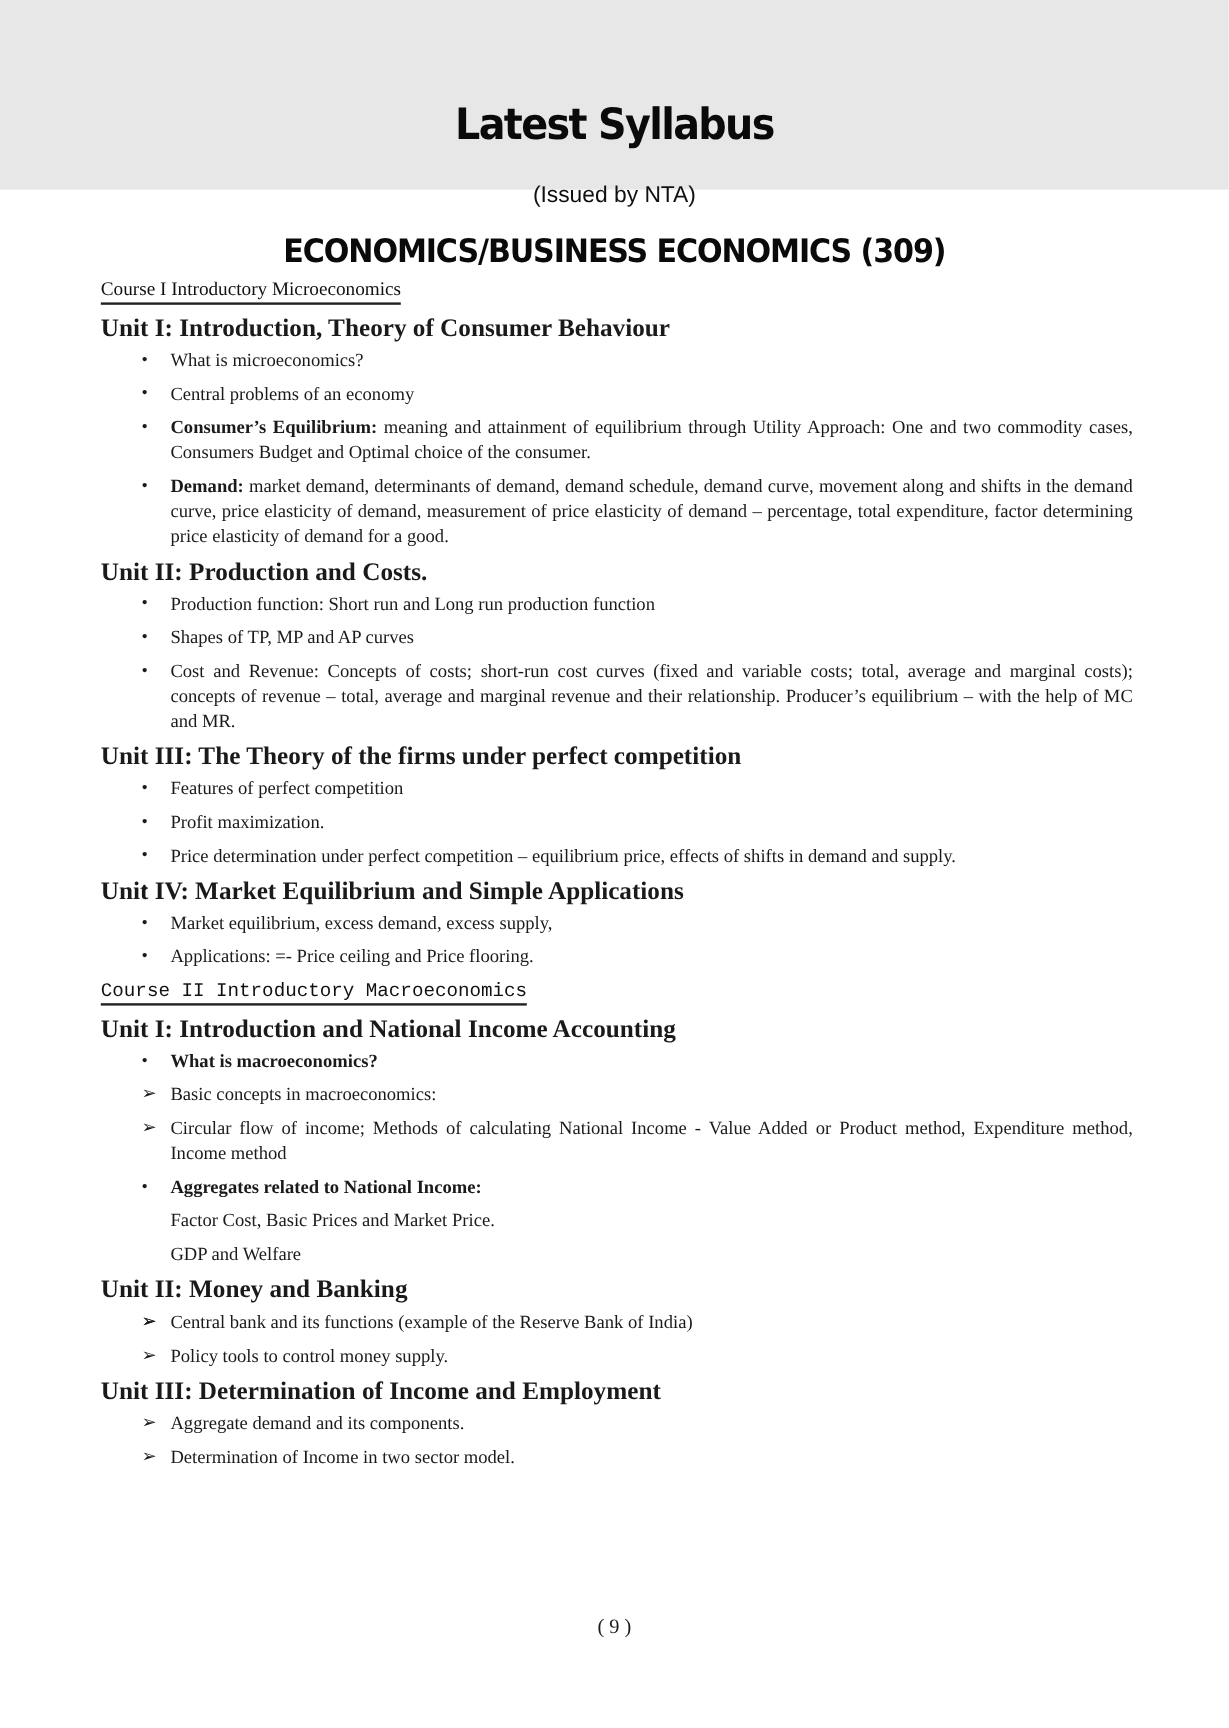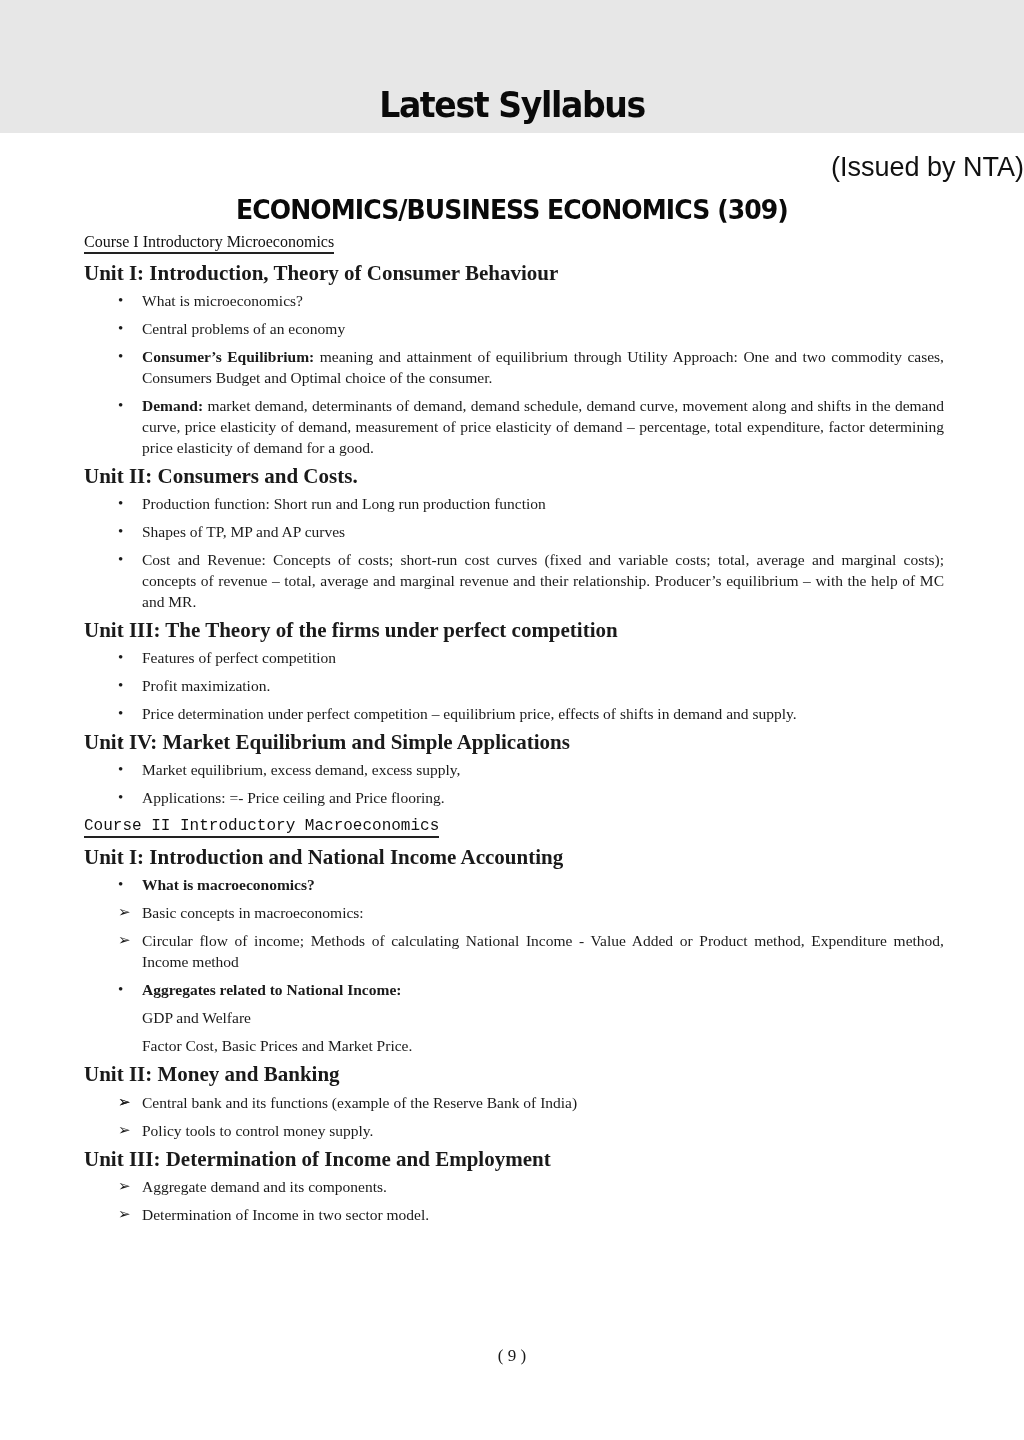--- a/index.html
+++ b/index.html
@@ -1,30 +1,30 @@
 <!DOCTYPE html>
 <html><head>
   <meta charset="utf-8">
   <style>
     html, body { margin: 0; padding: 0; }
     body {
       width: 1024px; height: 1440px; background: #ffffff; position: relative; overflow: hidden;
       font-family: "Liberation Serif", "DejaVu Serif", serif; color: #1a1a1a;
     }
     .banner {
-      position: absolute; left: 0; top: 0; width: 1024px; height: 133px; background: #e7e7e7;
+      position: absolute; left: 0; top: 0; width: 1024px; height: 158px; background: #e7e7e7;
     }
     .banner-title {
       position: absolute; left: 0; right: 0; top: 84px; text-align: center;
       font-family: "DejaVu Sans", "Liberation Sans", sans-serif; font-weight: bold;
       font-size: 36px; letter-spacing: -1.5px; color: #0a0a0a; transform: scaleX(0.92);
     }
     .subtitle {
-      position: absolute; left: 0; right: 0; top: 152px; text-align: right;
-      font-family: "Liberation Sans", sans-serif; font-size: 27px; color: #111;
+      position: absolute; left: 0; right: 0; top: 152px; text-align: center;
+      font-family: "Liberation Sans", sans-serif; font-size: 19px; color: #111;
     }
     .main-title {
       position: absolute; left: 0; right: 0; top: 194px; text-align: center;
       font-family: "DejaVu Sans", "Liberation Sans", sans-serif; font-weight: bold;
       font-size: 27px; letter-spacing: -1px; color: #0a0a0a; transform: scaleX(0.93);
     }
     .content { position: absolute; left: 84px; width: 860px; top: 233px; }
     .course {
       display: inline-block; font-size: 16px; border-bottom: 2px solid #222;
       padding-bottom: 1px; margin: 0 0 8px 0; color: #111;
@@ -56,21 +56,21 @@
   <div class="course">Course I Introductory Microeconomics</div>
 
   <div class="unit">Unit I: Introduction, Theory of Consumer Behaviour</div>
   <ul>
     <li><span class="marker">•</span><b></b><span>What is microeconomics?</span></li>
     <li><span class="marker">•</span><b></b><span>Central problems of an economy</span></li>
     <li><span class="marker">•</span><b>Consumer’s Equilibrium:</b><span> meaning and attainment of equilibrium through Utility Approach: One and two commodity cases, Consumers Budget and Optimal choice of the consumer.</span></li>
     <li><span class="marker">•</span><b>Demand:</b><span> market demand, determinants of demand, demand schedule, demand curve, movement along and shifts in the demand curve, price elasticity of demand, measurement of price elasticity of demand – percentage, total expenditure, factor determining price elasticity of demand for a good.</span></li>
   </ul>
 
-  <div class="unit">Unit II: Consumers and Costs.</div>
+  <div class="unit">Unit II: Production and Costs.</div>
   <ul>
     <li><span class="marker">•</span><span>Production function: Short run and Long run production function</span></li>
     <li><span class="marker">•</span><span>Shapes of TP, MP and AP curves</span></li>
     <li><span class="marker">•</span><span>Cost and Revenue: Concepts of costs; short-run cost curves (fixed and variable costs; total, average and marginal costs); concepts of revenue – total, average and marginal revenue and their relationship. Producer’s equilibrium – with the help of MC and MR.</span></li>
   </ul>
 
   <div class="unit">Unit III: The Theory of the firms under perfect competition</div>
   <ul>
     <li><span class="marker">•</span><span>Features of perfect competition</span></li>
     <li><span class="marker">•</span><span>Profit maximization.</span></li>
@@ -86,22 +86,22 @@
 
   <div class="course" style="margin-top:2px;font-family:Liberation Mono, monospace;">Course II Introductory Macroeconomics</div>
 
   <div class="unit">Unit I: Introduction and National Income Accounting</div>
   <ul>
     <li><span class="marker">•</span><b>What is macroeconomics?</b></li>
     <li><span class="marker">➢</span><span>Basic concepts in macroeconomics:</span></li>
     <li><span class="marker">➢</span><span>Circular flow of income; Methods of calculating National Income - Value Added or Product method, Expenditure method, Income method</span></li>
     <li><span class="marker">•</span><b>Aggregates related to National Income:</b></li>
   </ul>
+  <div class="plain">Factor Cost, Basic Prices and Market Price.</div>
   <div class="plain">GDP and Welfare</div>
-  <div class="plain">Factor Cost, Basic Prices and Market Price.</div>
 
   <div class="unit">Unit II: Money and Banking</div>
   <ul>
     <li><span class="marker">➢</span></li>
     <li><span class="marker">➢</span><span>Central bank and its functions (example of the Reserve Bank of India)</span></li>
     <li><span class="marker">➢</span><span>Policy tools to control money supply.</span></li>
   </ul>
 
   <div class="unit">Unit III: Determination of Income and Employment</div>
   <ul>

